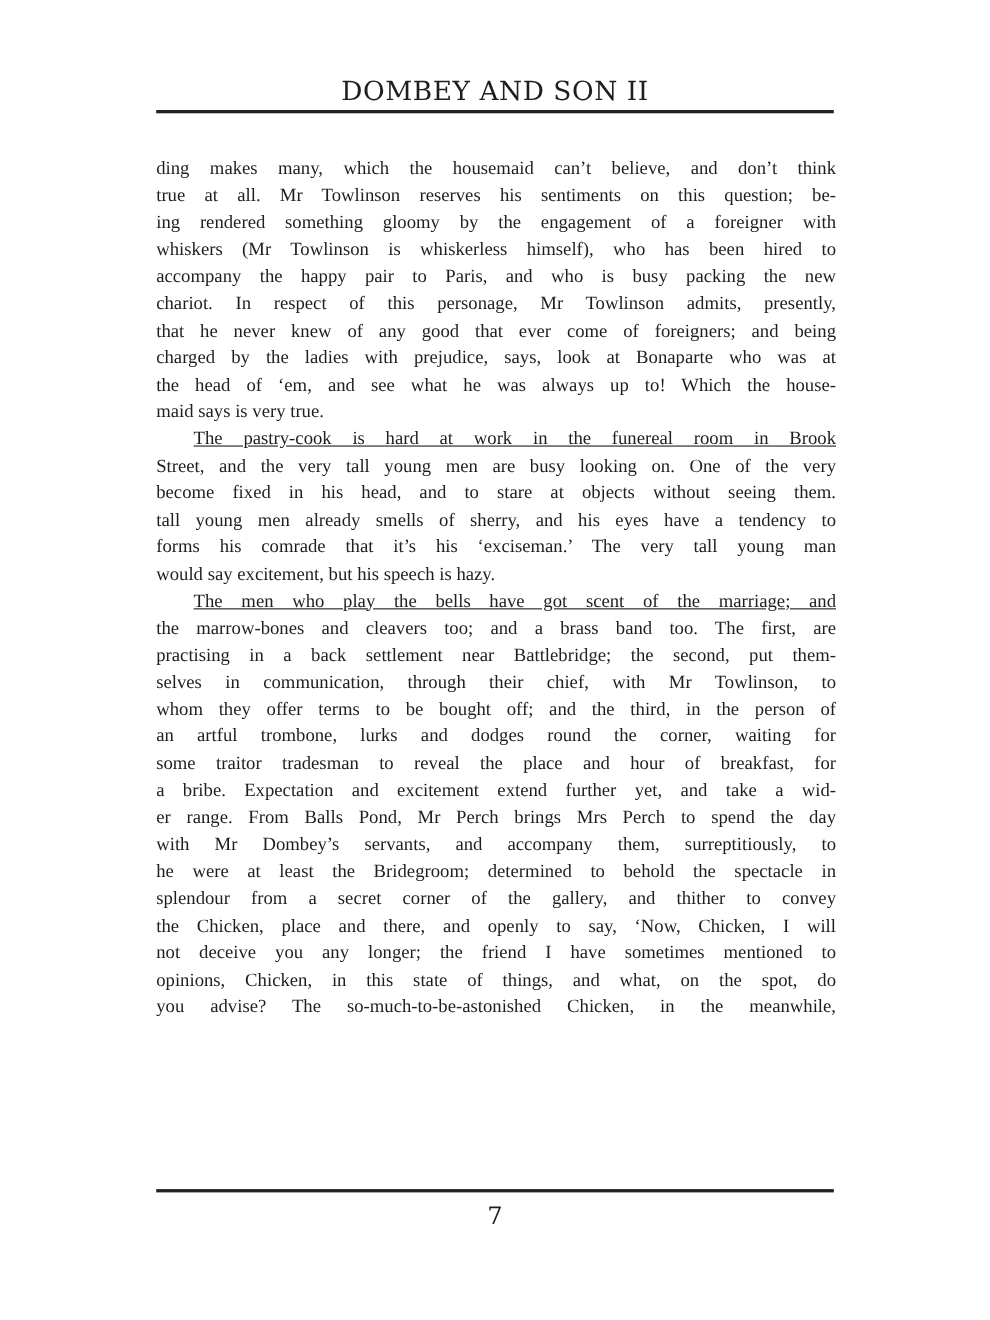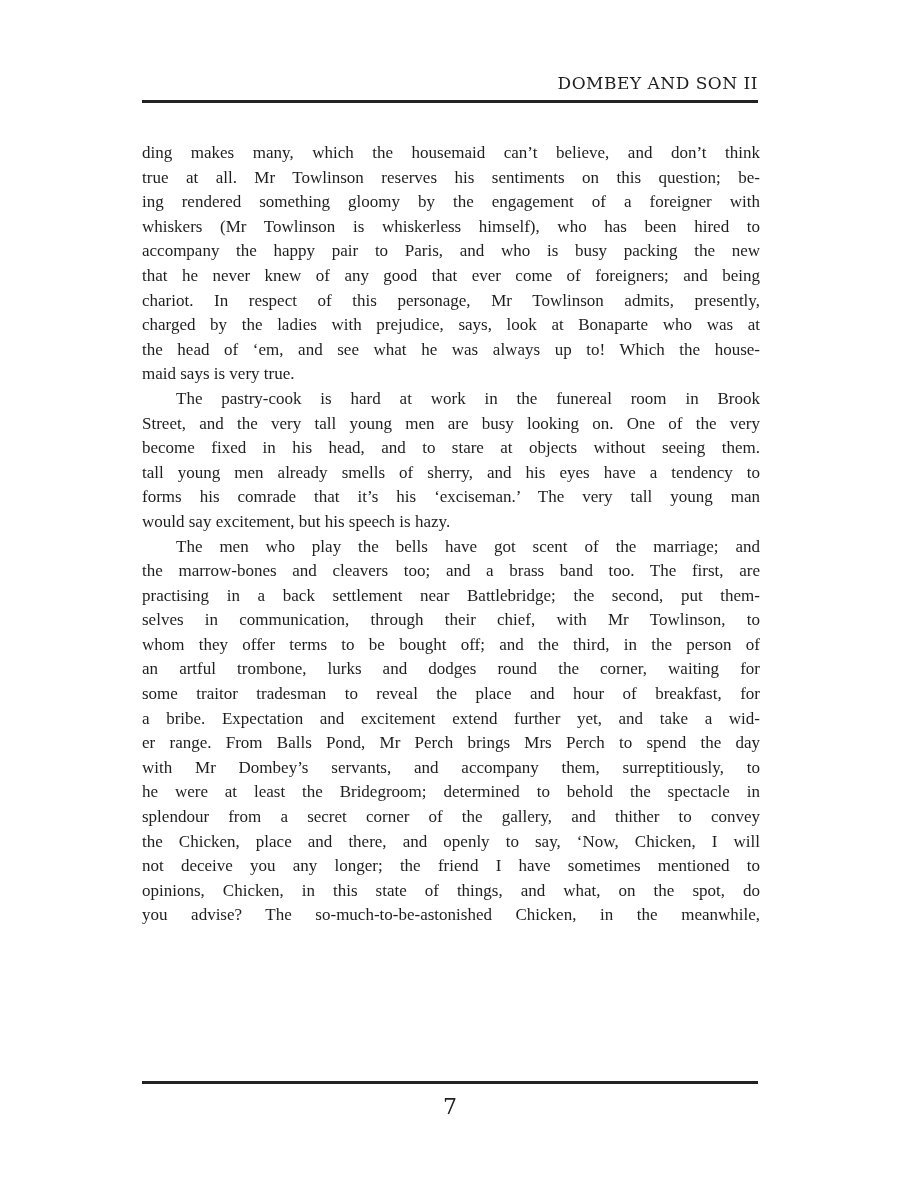--- a/index.html
+++ b/index.html
@@ -18,23 +18,23 @@
       position: absolute;
       left: 0; top: 0;
       width: 900px; height: 1200px;
       background: #ffffff;
     }
     .running-head {
       position: absolute;
       left: 142px;
       width: 616px;
       top: 70px;
-      text-align: right;
+      text-align: center;
       font-family: "DejaVu Serif", "Liberation Serif", serif;
-      font-size: 17px;
+      font-size: 24px;
       letter-spacing: 0.5px;
       color: #1e1e1e;
       line-height: 26px;
     }
     .rule {
       position: absolute;
       left: 142px;
       width: 616px;
       height: 3px;
       background: #222222;
@@ -57,20 +57,21 @@
       text-align: justify;
       text-align-last: justify;
       height: 24.6px;
       overflow: visible;
     }
     .line.last {
       text-align-last: left;
     }
     .line.indent {
       text-indent: 34px;
+      text-decoration: underline;
     }
     .folio {
       position: absolute;
       left: 142px;
       width: 616px;
       top: 1094px;
       text-align: center;
       font-family: "DejaVu Serif", "Liberation Serif", serif;
       font-size: 22px;
       color: #1e1e1e;
@@ -85,22 +86,22 @@
   <div class="rule top"></div>
 
   <div class="body-text">
 
     <div>
       <span class="line">ding makes many, which the housemaid can’t believe, and don’t think</span>
       <span class="line">true at all. Mr Towlinson reserves his sentiments on this question; be-</span>
       <span class="line">ing rendered something gloomy by the engagement of a foreigner with</span>
       <span class="line">whiskers (Mr Towlinson is whiskerless himself), who has been hired to</span>
       <span class="line">accompany the happy pair to Paris, and who is busy packing the new</span>
+      <span class="line">chariot. In respect of this personage, Mr Towlinson admits, presently,</span>
       <span class="line">that he never knew of any good that ever come of foreigners; and being</span>
-      <span class="line">chariot. In respect of this personage, Mr Towlinson admits, presently,</span>
       <span class="line">charged by the ladies with prejudice, says, look at Bonaparte who was at</span>
       <span class="line">the head of ‘em, and see what he was always up to! Which the house-</span>
       <span class="line last">maid says is very true.</span>
     </div>
 
     <div>
       <span class="line indent">The pastry-cook is hard at work in the funereal room in Brook</span>
       <span class="line">Street, and the very tall young men are busy looking on. One of the very</span>
       <span class="line">become fixed in his head, and to stare at objects without seeing them.</span>
       <span class="line">tall young men already smells of sherry, and his eyes have a tendency to</span>

